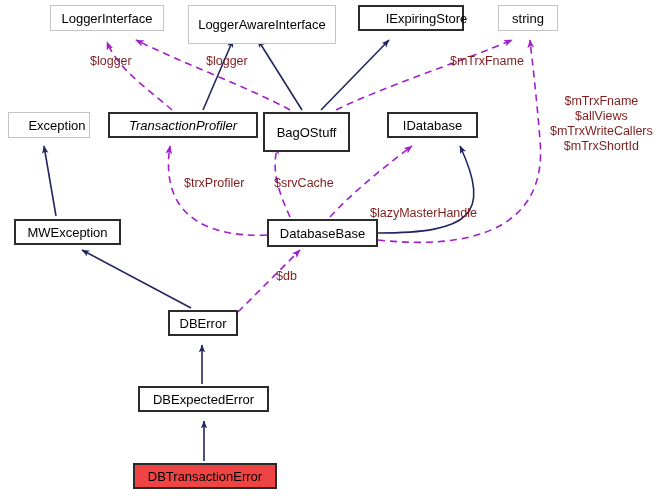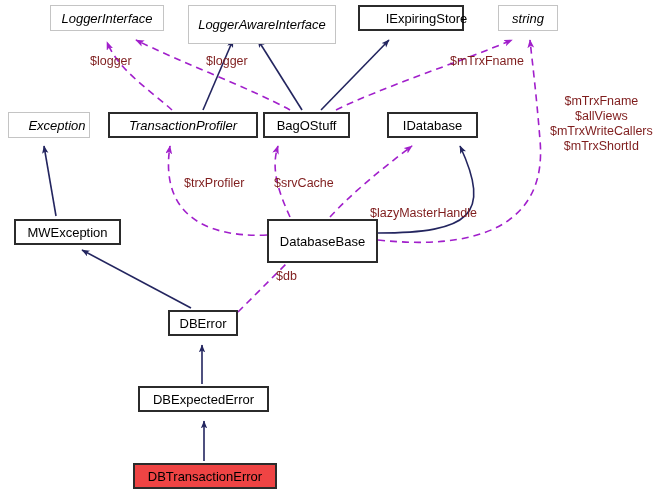--- a/index.html
+++ b/index.html
@@ -31,21 +31,20 @@
     justify-content: center;
     font-size: 13px;
     line-height: 1;
     color: #000000;
     background: #ffffff;
     white-space: nowrap;
     letter-spacing: 0px;
   }
   .node.plain {
     border: 1px solid #c4c4c4;
-    font-style: italic;
   }
   .node.bold {
     border: 2px solid #2b2b2b;
   }
   .node.current {
     border: 2px solid #2b2b2b;
     background: #ef4444;
   }
   .edge-label {
     position: absolute;
@@ -119,27 +118,27 @@
   <div class="node plain" style="left:188px; top:5px;   width:148px; height:39px;">LoggerAwareInterface</div>
 
   <div class="node bold" style="left:358px; top:5px;   width:106px; height:26px;padding-left:31px;">IExpiringStore</div>
 
   <div class="node plain" style="left:498px; top:5px;   width:60px;  height:26px;">string</div>
 
   <div class="node plain" style="left:8px;   top:112px; width:82px;  height:26px;padding-left:16px;">Exception</div>
 
   <div class="node bold" style="left:108px; top:112px; width:150px; height:26px;font-style:italic;">TransactionProfiler</div>
 
-  <div class="node bold" style="left:263px; top:112px; width:87px;  height:26px;">BagOStuff</div>
+  <div class="node bold" style="left:263px; top:112px; width:87px;  height:40px;">BagOStuff</div>
 
   <div class="node bold" style="left:387px; top:112px; width:91px;  height:26px;">IDatabase</div>
 
   <div class="node bold" style="left:14px;  top:219px; width:107px; height:26px;">MWException</div>
 
-  <div class="node bold" style="left:267px; top:219px; width:111px; height:44px;">DatabaseBase</div>
+  <div class="node bold" style="left:267px; top:219px; width:111px; height:28px;">DatabaseBase</div>
 
   <div class="node bold" style="left:168px; top:310px; width:70px;  height:26px;">DBError</div>
 
   <div class="node bold" style="left:138px; top:386px; width:131px; height:26px;">DBExpectedError</div>
 
   <div class="node current" style="left:133px; top:463px; width:144px; height:26px;">DBTransactionError</div>
 
   <div class="edge-label" style="left:90px;  top:55px;">$logger</div>
 
   <div class="edge-label" style="left:206px; top:55px;">$logger</div>

